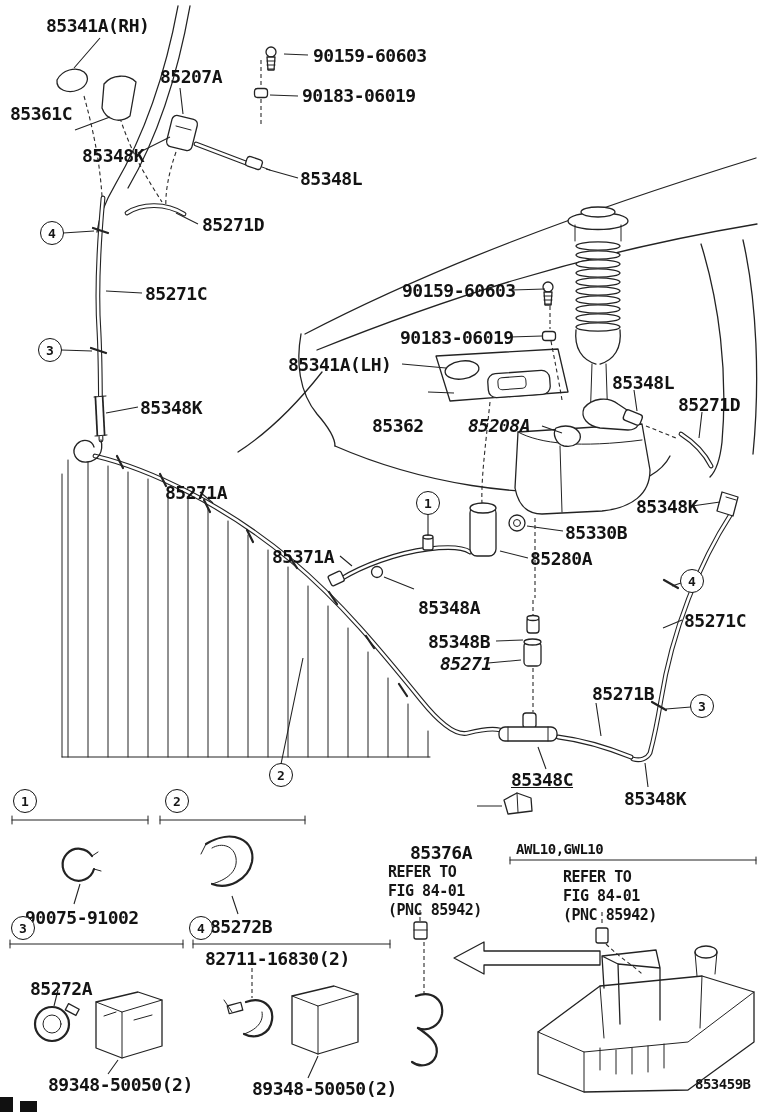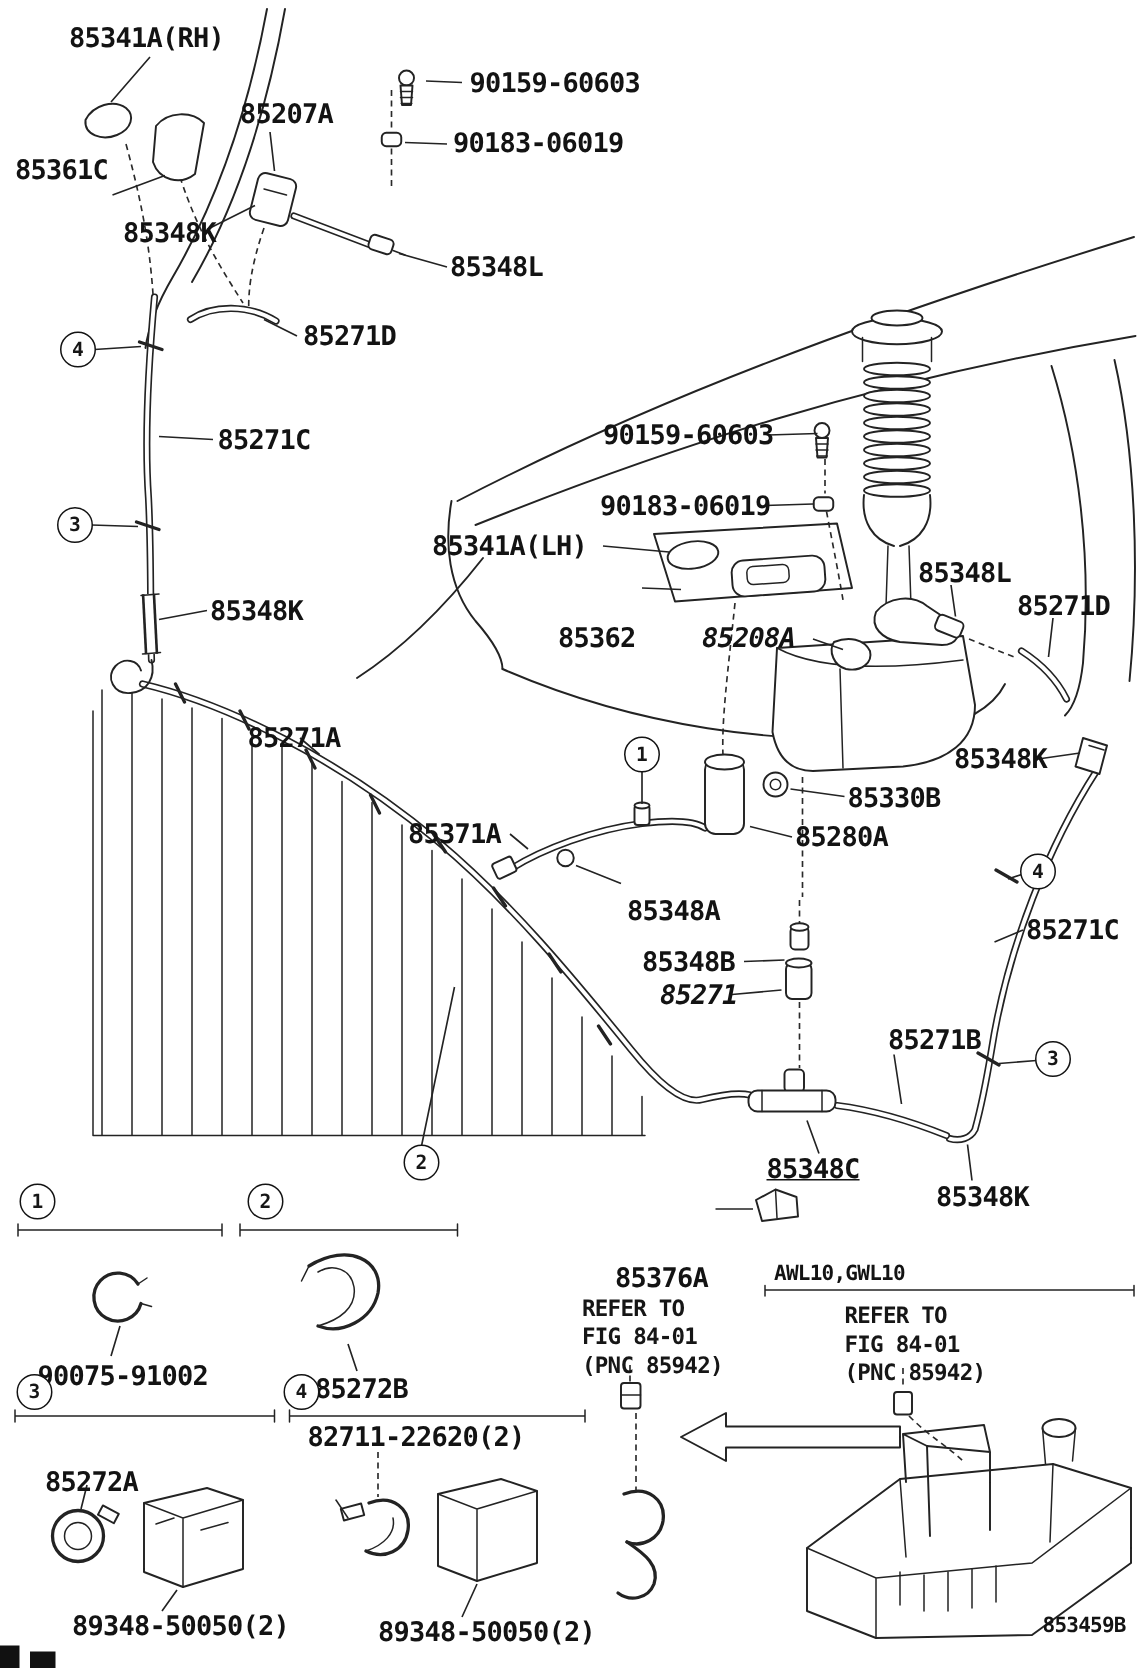--- a/index.html
+++ b/index.html
@@ -292,21 +292,21 @@
       <div class="plabel" style="left: 428px; top: 633px;">85348B</div>
       <div class="plabel" style="left: 440px; top: 655px; font-style: italic;">85271</div>
       <div class="plabel" style="left: 684px; top: 612px;">85271C</div>
       <div class="plabel" style="left: 592px; top: 685px;">85271B</div>
       <div class="plabel" style="left: 511px; top: 771px; text-decoration: underline;">85348C</div>
       <div class="plabel" style="left: 624px; top: 790px;">85348K</div>
       <div class="plabel" style="left: 410px; top: 798px; margin-top: 46px;">85376A</div>
       <div class="plabel" style="left: 25px; top: 909px;">90075-91002</div>
       <div class="plabel" style="left: 210px; top: 918px;">85272B</div>
       <div class="plabel" style="left: 30px; top: 980px;">85272A</div>
-      <div class="plabel" style="left: 205px; top: 950px;">82711-22620(2)</div>
+      <div class="plabel" style="left: 205px; top: 950px;">82711-16830(2)</div>
       <div class="plabel" style="left: 48px; top: 1076px;">89348-50050(2)</div>
       <div class="plabel" style="left: 252px; top: 1080px;">89348-50050(2)</div>
       <div class="plabel" style="left: 516px; top: 842px; font-size: 14px;">AWL10,GWL10</div>
       <div class="plabel" style="left: 695px; top: 1077px; font-size: 14px;">853459B</div>
       <div class="callout" style="left: 52px; top: 233px;">4</div>
       <div class="callout" style="left: 50px; top: 350px;">3</div>
       <div class="callout" style="left: 428px; top: 503px;">1</div>
       <div class="callout" style="left: 692px; top: 581px;">4</div>
       <div class="callout" style="left: 281px; top: 775px;">2</div>
       <div class="callout" style="left: 702px; top: 706px;">3</div>

